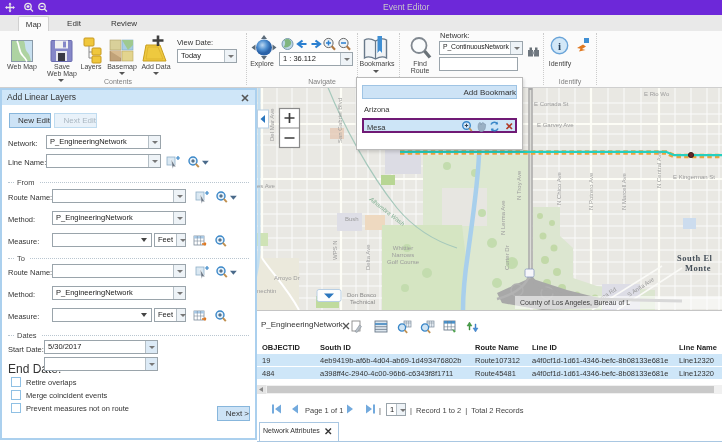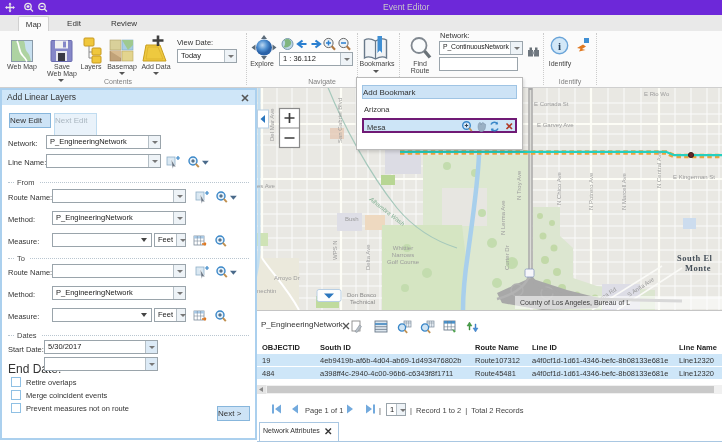--- a/index.html
+++ b/index.html
@@ -16,21 +16,21 @@
 .combo{position:absolute;background:#fff;border:1px solid #9aa4ab;font-size:7.5px;color:#222}
 .combo .db{position:absolute;right:0;top:0;bottom:0;width:12px;background:#eef3f7;border-left:1px solid #b5bfc6;}
 .combo .db:after{content:"";position:absolute;left:3px;top:50%;margin-top:-1px;border-left:3px solid transparent;border-right:3px solid transparent;border-top:3px solid #777}
 .combo .tx{position:absolute;left:3px;top:1px;white-space:nowrap}
 
 #panel{left:0;top:88px;width:257px;height:352px;background:#fff;border:2px solid #abd0ee}
 #phead{position:absolute;left:0;top:0;width:253px;height:15px;background:#cfe6f8;font-size:8.5px;color:#333;line-height:15px}
 .flab{position:absolute;font-size:7.5px;color:#333;white-space:nowrap}
 .fsep{position:absolute;left:6px;width:241px;font-size:7.5px;color:#444}
 .fsep .ln{position:absolute;top:4px;height:0;border-top:1px dotted #b9c6d0}
-.btn{position:absolute;background:#cde3f6;border:1px solid #87b6dc;font-size:8px;color:#333;text-align:left}
+.btn{position:absolute;background:#cde3f6;border:1px solid #87b6dc;font-size:8px;color:#333;text-align:right}
 .cb{position:absolute;width:10px;height:10px;background:#fff;border:1px solid #8fc0e4}
 .cl{position:absolute;font-size:7.5px;color:#333;white-space:nowrap}
 
 #map{left:257px;top:88px;width:465px;height:222px;overflow:hidden}
 
 #bkpop{left:356px;top:77px;width:167px;height:73px;background:#fff;border:1px solid #b9b9b9;box-shadow:1px 2px 3px rgba(0,0,0,.15)}
 
 #attr{left:257px;top:310px;width:465px;height:134px;background:#fff;border-top:1px solid #c5c5c5}
 .hc{position:absolute;font-size:7.5px;font-weight:bold;color:#222;white-space:nowrap}
 .rc{position:absolute;font-size:7.5px;color:#333;white-space:nowrap}
@@ -278,21 +278,21 @@
 </svg>
 </div>
 
 <div class="abs" id="panel">
 <div id="phead"><span style="margin-left:5px">Add Linear Layers</span>
 <svg style="position:absolute;right:6px;top:4px" width="8" height="8">
         <path d="M1 1 L7 7 M7 1 L1 7" stroke="#555" stroke-width="1.6"></path>
       </svg>
 </div>
 <div class="btn" style="left:7px;top:23px;width:42px;height:15px;line-height:13px">New Edit</div>
-<div class="btn" style="left:52px;top:23px;width:43px;height:26px;line-height:13px;background:#e9f2fa;border-color:#c0dcf0;color:#a9b6c0">Next Edit</div>
+<div class="btn" style="left:52px;top:23px;width:43px;height:15px;line-height:13px;background:#e9f2fa;border-color:#c0dcf0;color:#a9b6c0">Next Edit</div>
 <div class="flab" style="left:6px;top:49px">Network:</div>
 <div class="combo" style="left:44px;top:45px;width:115px;height:14px">
       <span class="tx">P_EngineeringNetwork</span>
       <span class="db"></span>
     </div>
 <div class="flab" style="left:6px;top:68px">Line Name:</div>
 <div class="combo" style="left:44px;top:64px;width:115px;height:14px">
       <span class="db"></span>
     </div>
 <div class="fsep" style="top:88px"><span style="position:absolute;left:0;top:4px;width:6px;border-top:1px dotted #b9c6d0"></span><span style="margin-left:9px">From</span><span class="ln" style="left:32px;right:0"></span></div>

